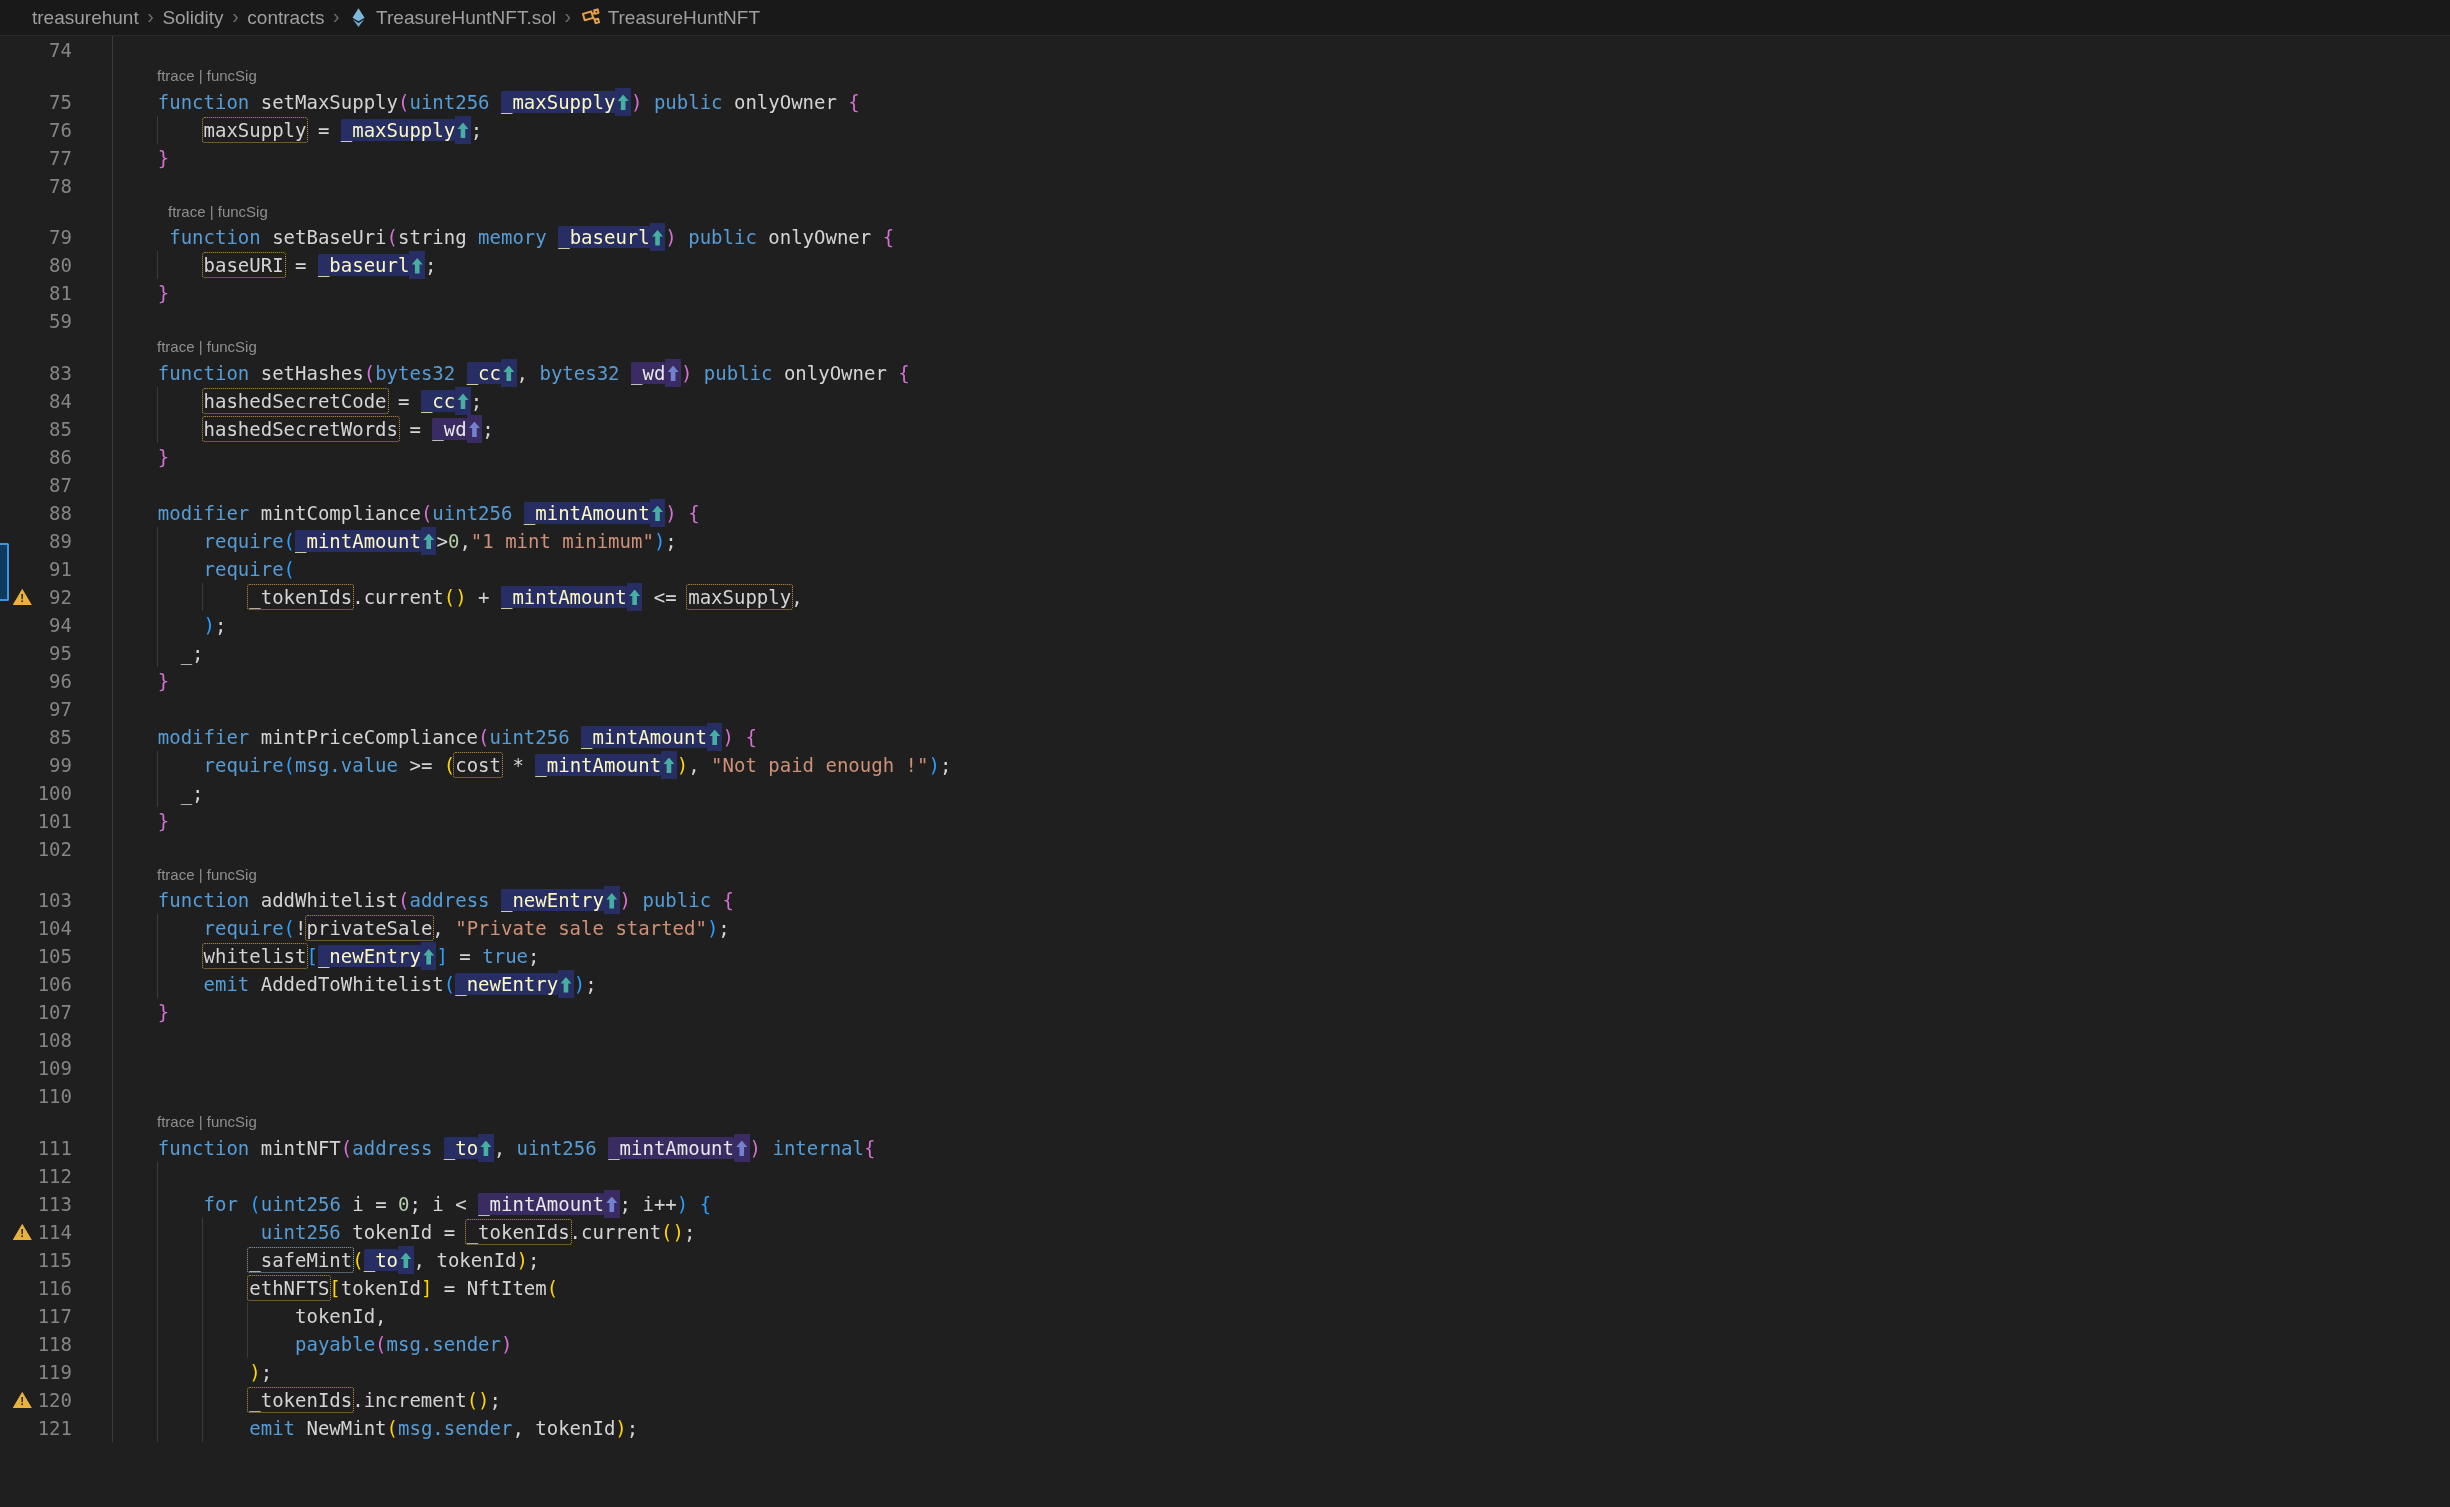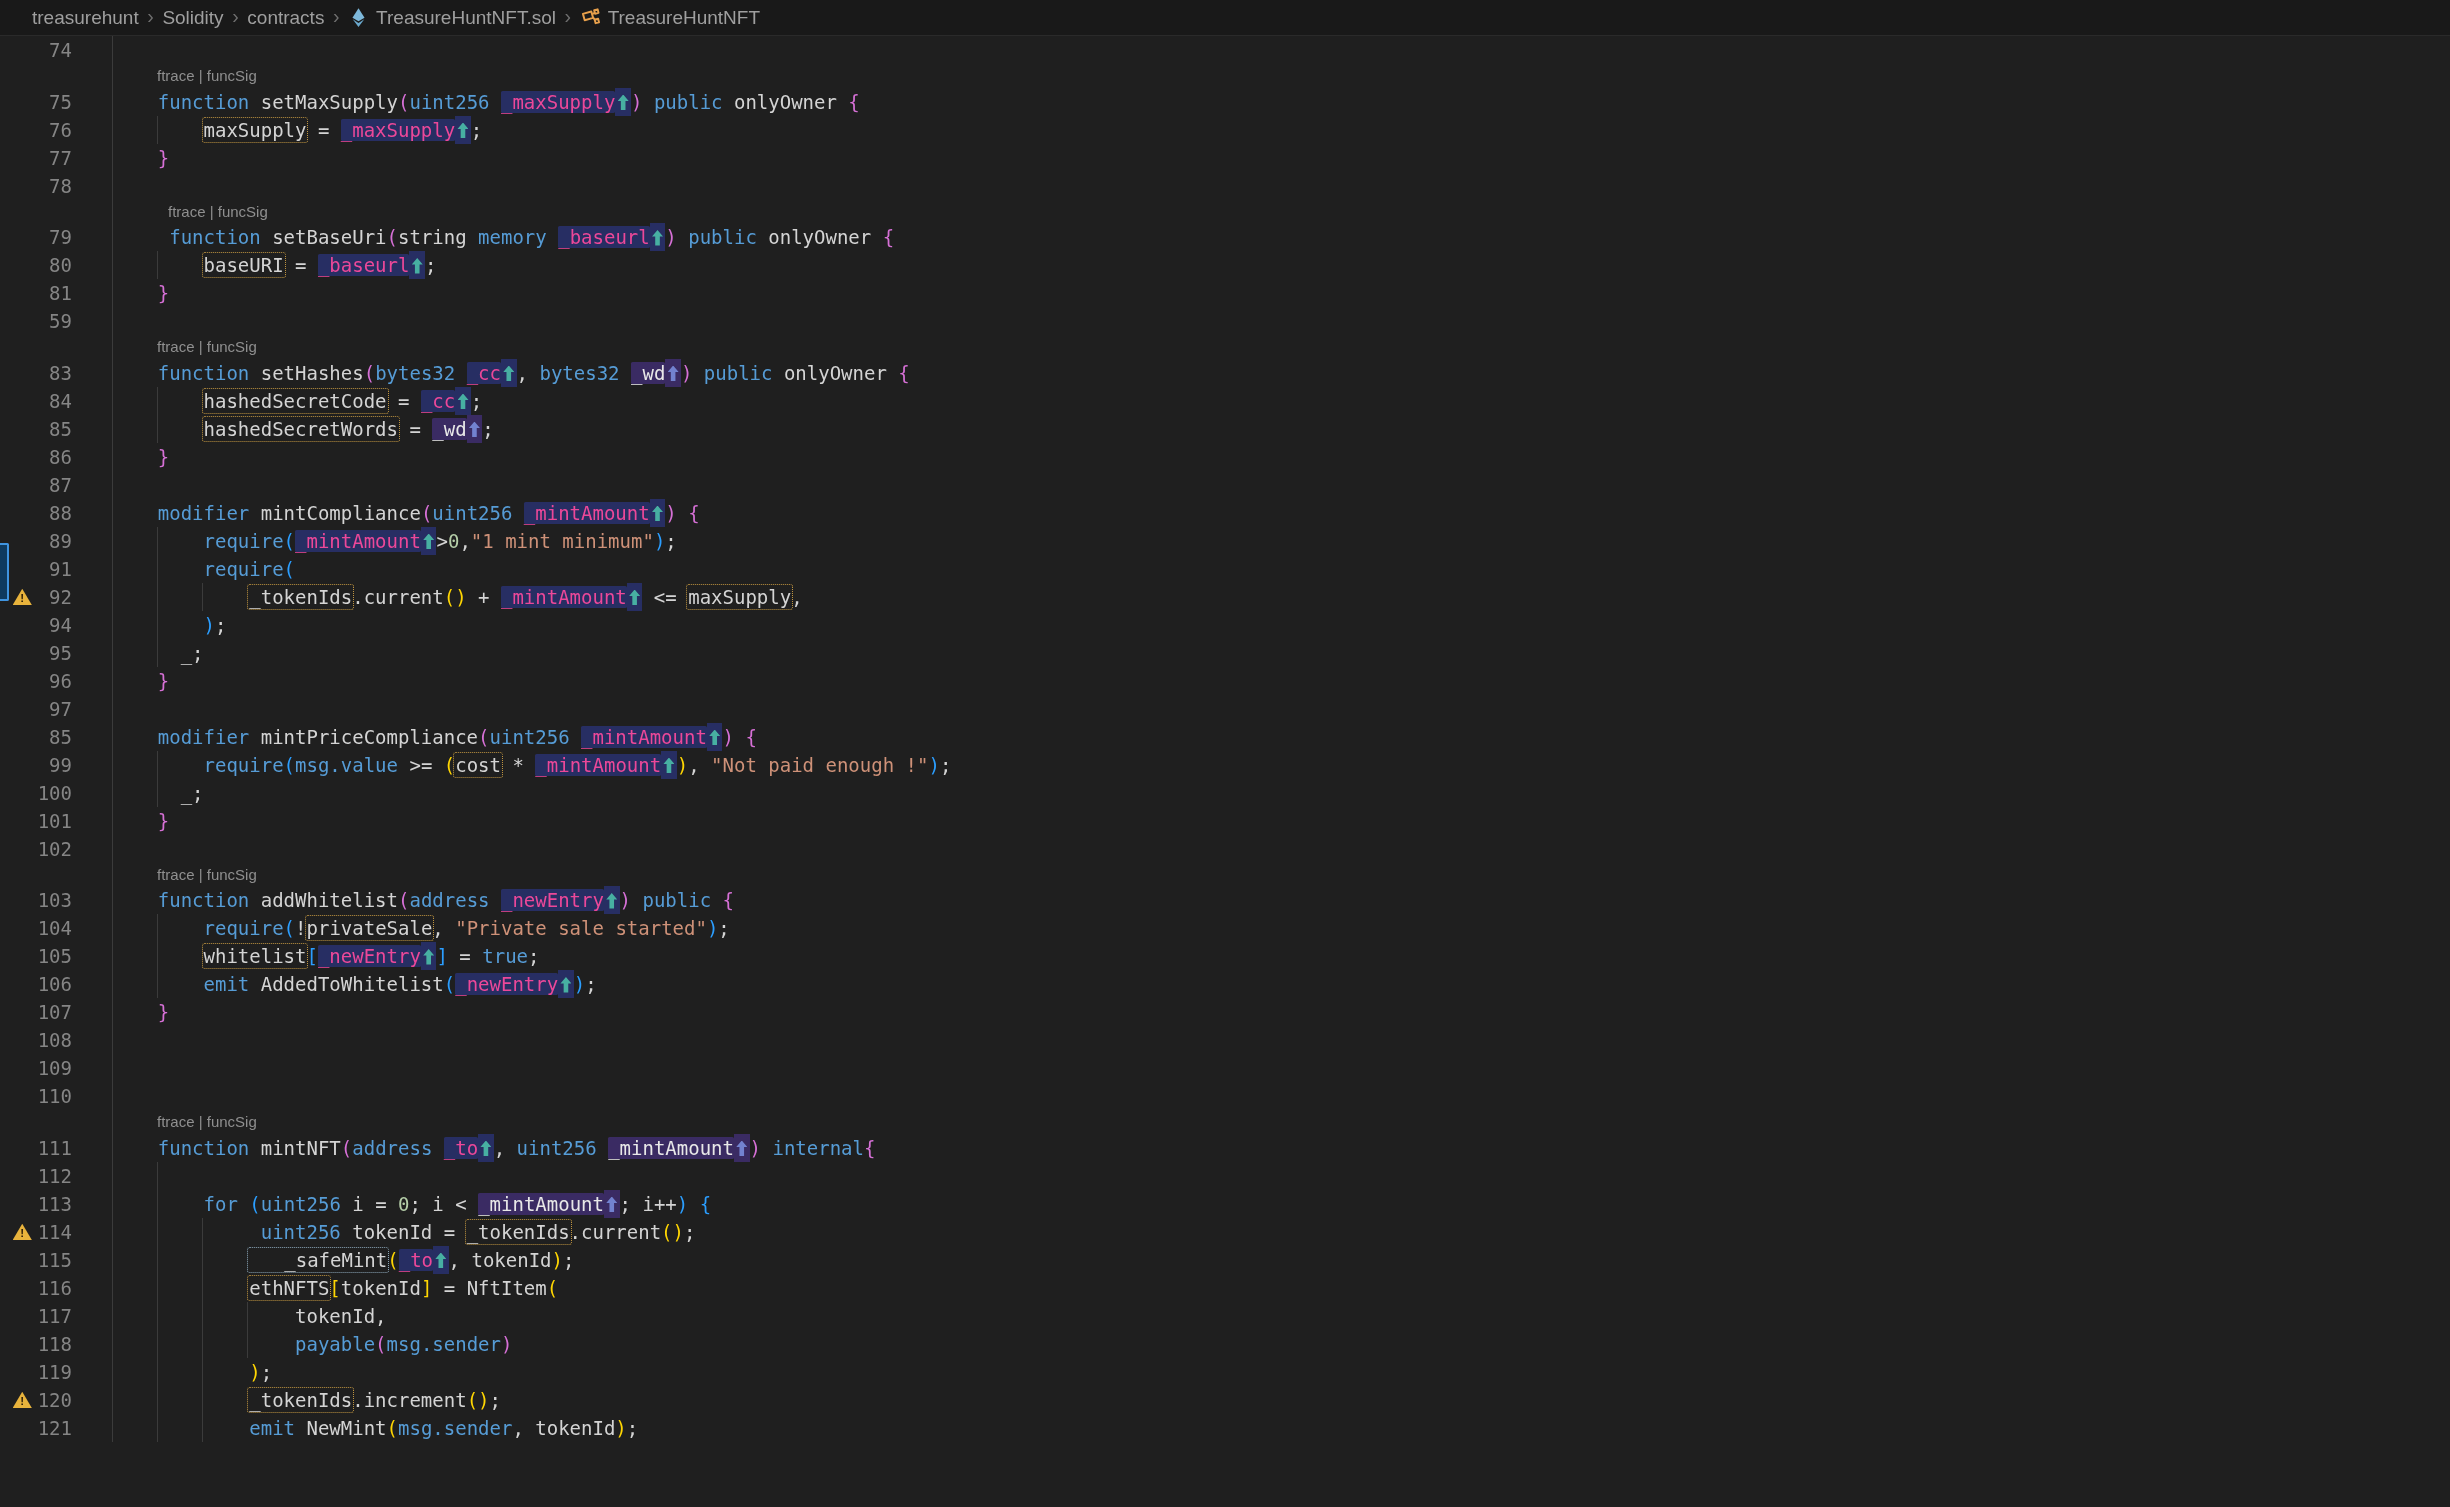--- a/index.html
+++ b/index.html
@@ -34,24 +34,24 @@
   .gd { position:absolute; top:0; height:100%; border-left:0.8px solid #3b3b3b; }
 
   
   .k { color:#569cd6; }
   .w { color:#d4d4d4; }
   .s { color:#ce9178; }
   .n { color:#b5cea8; }
   .y { color:#ffd602; }
   .p { color:#d670d6; }
   .b { color:#2b9eff; }
-  .hl1 { color:#ec4899; background:#272e63; border-radius:1.6px; }
+  .hl1 { color:#fef9c3; background:#272e63; border-radius:1.6px; }
   .hl2 { color:#e8e8e8; background:#3a2b63; border-radius:1.6px; }
   .sv  { outline:1.6px dotted #bf9440; outline-offset:1.6px; border-radius:0.8px; }
-  .ext { outline:1.6px dotted #8ba6b8; outline-offset:1.6px; border-radius:0.8px;padding-left:35px; }
+  .ext { outline:1.6px dotted #8ba6b8; outline-offset:1.6px; border-radius:0.8px; }
 
   
   .arwrap { display:inline-block; }
   .bg1 { background:#272e63; }
   .bg2 { background:#3a2b63; }
   .arw {
     display:inline-block; width:11px; height:15.6px; margin:0 2.3px; vertical-align:-1.6px;
     clip-path:polygon(50% 0,100% 42%,71% 42%,71% 100%,29% 100%,29% 42%,0 42%);
   }
   .a1 { background:#47afa2; }

